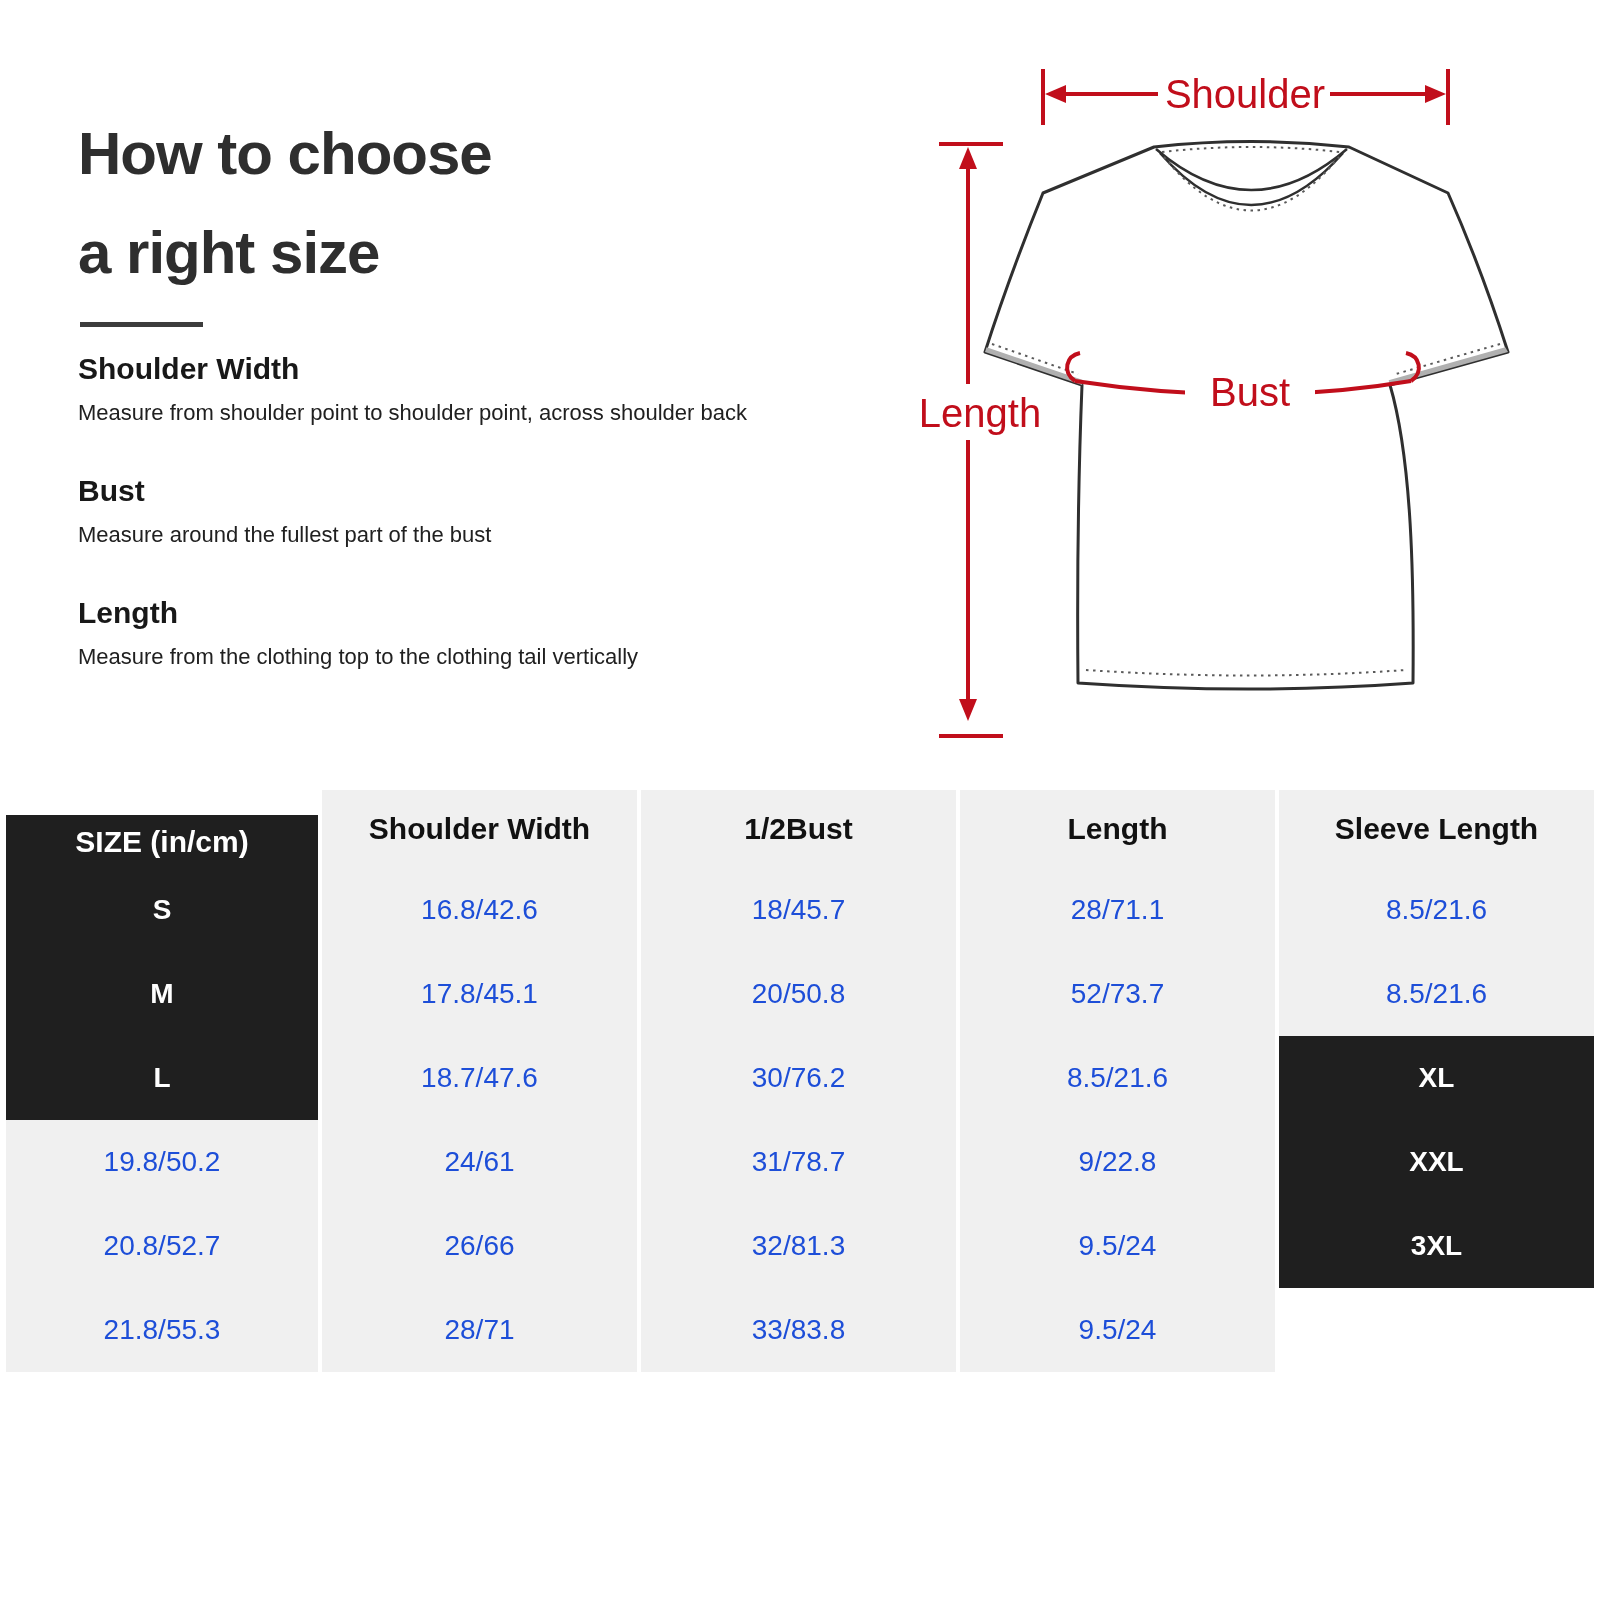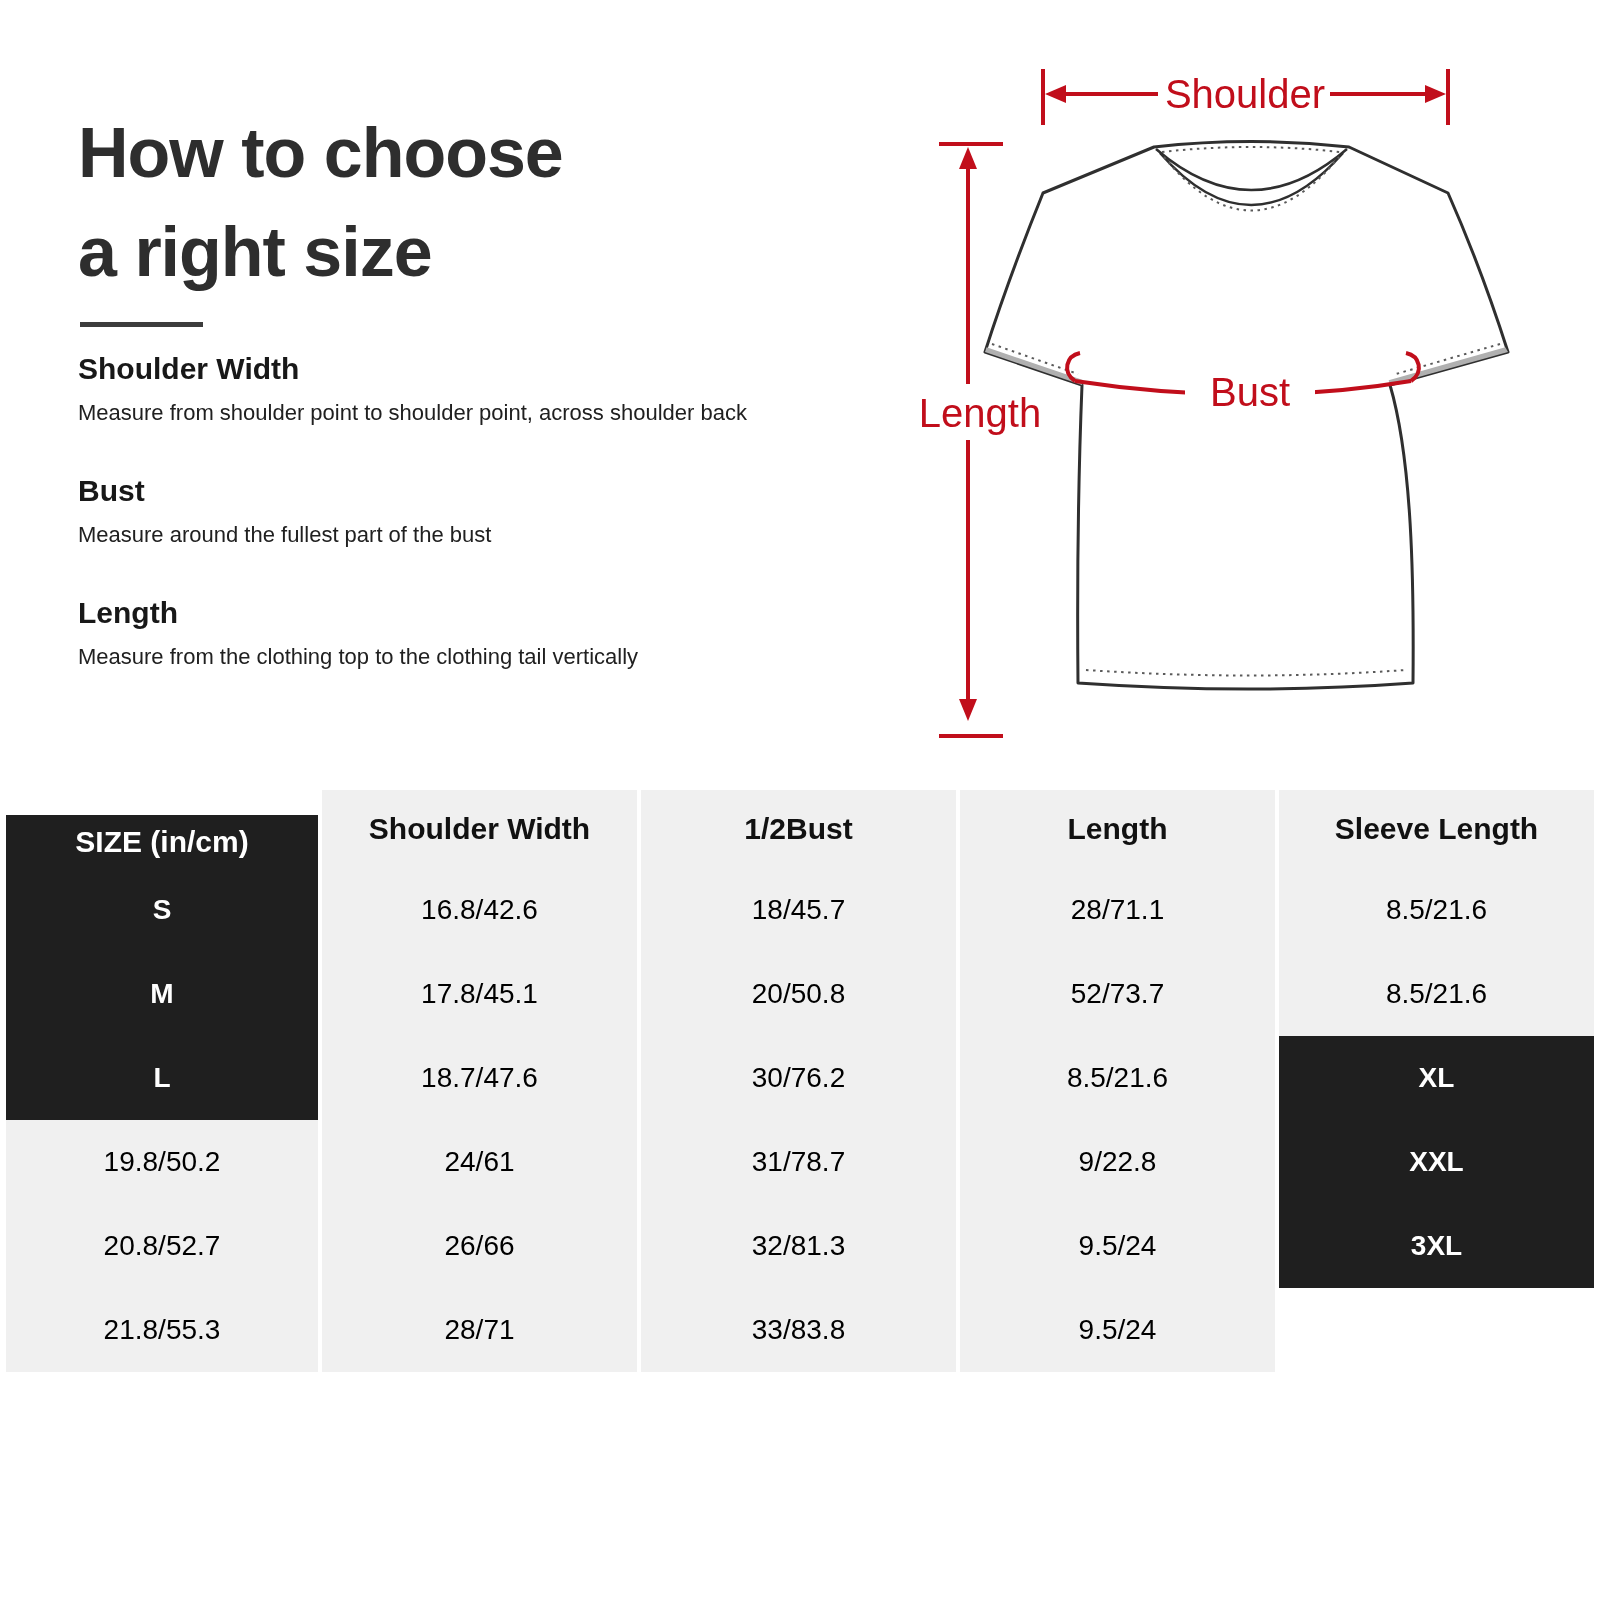--- a/index.html
+++ b/index.html
@@ -6,21 +6,21 @@
   body{
     width:1600px;height:1600px;background:#ffffff;
     font-family:"Liberation Sans", sans-serif;
     position:relative;overflow:hidden;
   }
   .page{position:absolute;inset:0;}
 
   
   .title{
     position:absolute;left:78px;top:104px;
-    font-size:70px;line-height:99px;font-weight:bold;
+    font-size:60px;line-height:99px;font-weight:bold;
     color:#2e2e2e;letter-spacing:-1px;
   }
   .title-rule{
     position:absolute;left:80px;top:322px;width:123px;height:5px;
     background:#3c3c3c;
   }
 
   
   .info{position:absolute;left:78px;top:352px;width:705px;}
   .info h3{
@@ -48,21 +48,21 @@
   
   .size-table{
     position:absolute;left:6px;top:790px;width:1588px;
     display:grid;
     grid-template-columns:312px 1fr 1fr 1fr 1fr;
     grid-template-rows:78px repeat(6,84px);
     column-gap:4px;row-gap:0;
   }
   .cell{
     display:flex;align-items:center;justify-content:center;
-    background:#f0f0f0;color:#000000;font-size:28px;
+    background:#f0f0f0;color:#1d4ed8;font-size:28px;
   }
   .cell.dark{background:#1f1f1f;color:#ffffff;font-weight:bold;}
   .cell.head{font-weight:bold;font-size:30px;color:#111111;}
   .cell.dark.head{color:#ffffff;margin-top:25px;}
 </style>
 </head>
 <body>
 
 <div class="page">
 

